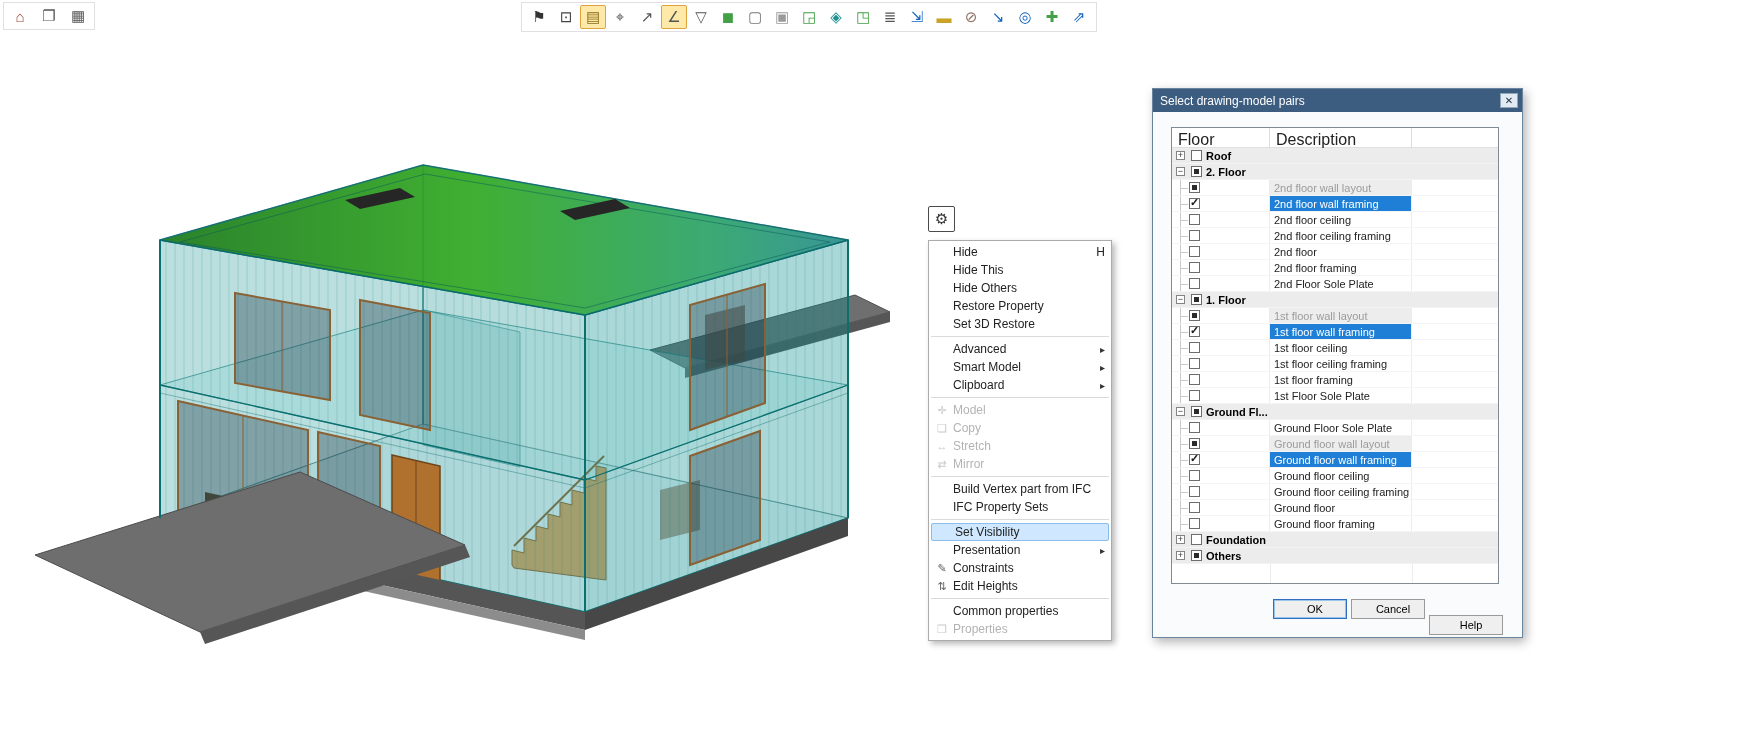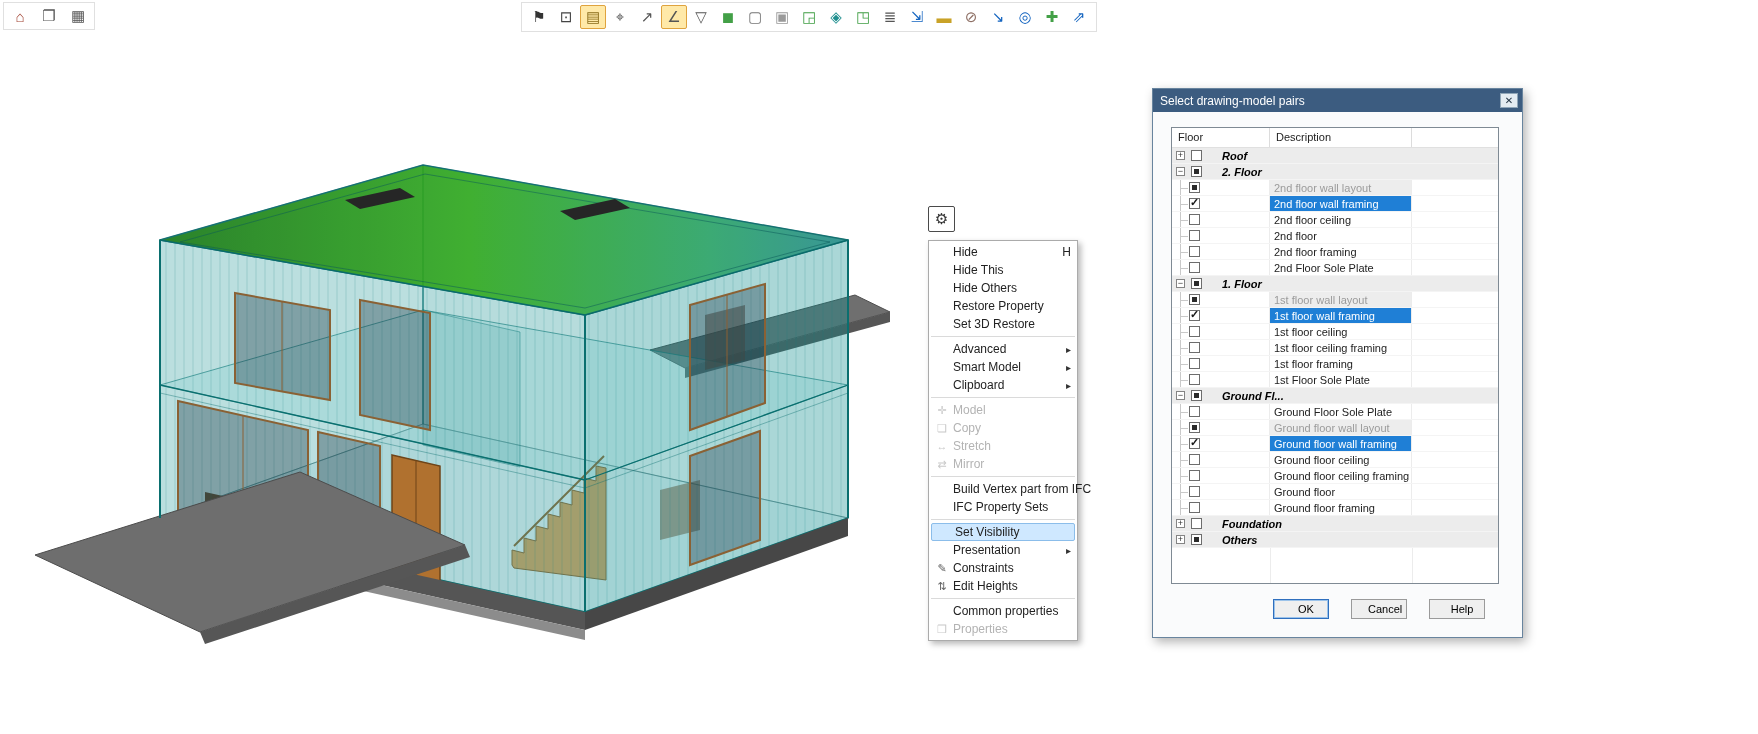--- a/index.html
+++ b/index.html
@@ -18,21 +18,21 @@
           font-size:15px; cursor:pointer; border:1px solid transparent; border-radius:2px; }
   .tbtn.pressed { background:#ffe9a8; border:1px solid #dfa33e; }
 
   
   #gear { position:absolute; left:928px; top:206px; width:27px; height:26px;
           background:#fff; border:1px solid #4a4a4a; border-radius:2px;
           font-size:15px; color:#333; display:flex; align-items:center; justify-content:center;
           cursor:pointer; padding:0; }
 
   
-  #menu { position:absolute; left:928px; top:240px; width:150px; background:#ffffff;
+  #menu { position:absolute; left:928px; top:240px; width:184px; background:#ffffff;
           border:1px solid #ababab; box-shadow:3px 3px 6px rgba(0,0,0,.28);
           padding:2px 0; font-size:12px; }
   .mi { height:18px; display:flex; align-items:center; padding:0 6px 0 2px; cursor:pointer; }
   .mi .gut { flex:0 0 22px; text-align:center; font-size:11px; color:#666; }
   .mi .lab { flex:1 1 auto; white-space:nowrap; }
   .mi .sc  { margin-left:auto; color:#222; }
   .mi .sub { margin-left:auto; font-size:10px; color:#333; }
   .mi.disabled { color:#b3b3b3; cursor:default; }
   .mi.disabled .gut { color:#c9c9c9; }
   .mi.hl { background:#cfe8ff; border:1px solid #8bbdea; border-radius:2px; margin:0 2px;
@@ -47,21 +47,21 @@
                   display:flex; align-items:center; padding:0 7px; }
   #dlg-close { position:absolute; right:4px; top:4px; width:18px; height:15px;
                background:#e3ebf2; border:1px solid #8fa5b8; color:#234; font-size:10px;
                line-height:12px; text-align:center; cursor:pointer; padding:0; }
   #dlg-list { position:absolute; left:18px; top:38px; width:328px; height:457px;
               background:#fff; border:1px solid #7f8a94; overflow:hidden; }
   .vline { position:absolute; top:0; bottom:0; width:0; border-left:1px solid #ececec; z-index:0; }
   #vline1 { left:98px; } #vline2 { left:240px; }
   #dlg-header { position:relative; z-index:1; height:20px; display:grid;
                 grid-template-columns:98px 142px 1fr; border-bottom:1px solid #e0e0e0;
-                font-size:11px; background:#fff; }
+                font-size:16px; background:#fff; }
   .hc { padding:3px 6px; border-right:1px solid #dcdcdc; white-space:nowrap; }
   .hc-fill { border-right:none; }
 
   .row { position:relative; z-index:1; display:grid; grid-template-columns:98px 142px 1fr;
          height:16px; font-size:11px; align-items:stretch; background:#fff;
          border-bottom:1px solid #f4f4f4; cursor:default; }
   .c1 { position:relative; display:flex; align-items:center; border-right:1px solid #ececec; }
   .c2 { display:flex; align-items:center; padding:0 4px; border-right:1px solid #ececec;
         white-space:nowrap; overflow:hidden; }
   .c3 { }
@@ -77,23 +77,23 @@
         margin-left:6px; position:relative; cursor:pointer; }
   .c1.child .cb { margin-left:17px; }
   .c1.child::before { content:""; position:absolute; left:8px; top:0; bottom:0;
                       border-left:1px solid #c9c9c9; }
   .c1.child::after { content:""; position:absolute; left:8px; top:8px; width:8px;
                      border-top:1px solid #c9c9c9; }
   .cb.partial::after { content:""; position:absolute; left:2px; top:2px; right:2px; bottom:2px;
                        background:#2b2b2b; }
   .cb.checked::after { content:"✓"; position:absolute; left:0; top:-3px; font-size:11px;
                        color:#1a1a1a; font-weight:bold; }
-  .glabel { margin-left:20px; white-space:nowrap;font-style:italic; }
-
-  .dlg-btn { position:absolute; top:510px; width:56px; height:20px; background:#efefef;
+  .glabel { margin-left:4px; white-space:nowrap; }
+
+  .dlg-btn { position:absolute; top:510px; width:74px; height:20px; background:#efefef;
              border:1px solid #9a9a9a; font-size:11px; line-height:16px; text-align:center;
              cursor:pointer; font-family:"Liberation Sans", sans-serif;padding-left:16px; }
   .dlg-btn.primary { border:1px solid #2f6fbe; box-shadow:inset 0 0 0 1px #9cc3ea; }
 
   
   #viewport { position:absolute; left:0; top:60px; width:920px; height:660px; }
 </style>
 </head>
 <body>
 
@@ -350,20 +350,27 @@
           <div class="c1 child">
             <span class="cb unchecked"></span>
           </div>
           <div class="c2">2nd floor ceiling</div>
           <div class="c3"></div>
         </div>
         <div class="row">
           <div class="c1 child">
             <span class="cb unchecked"></span>
           </div>
+          <div class="c2">2nd floor ceiling framing</div>
+          <div class="c3"></div>
+        </div>
+        <div class="row">
+          <div class="c1 child">
+            <span class="cb unchecked"></span>
+          </div>
           <div class="c2">2nd floor</div>
           <div class="c3"></div>
         </div>
         <div class="row">
           <div class="c1 child">
             <span class="cb unchecked"></span>
           </div>
           <div class="c2">2nd floor framing</div>
           <div class="c3"></div>
         </div>
@@ -498,14 +505,14 @@
             <span class="cb partial"></span>
             <span class="glabel">Others</span>
           </div>
           <div class="c2"></div>
           <div class="c3"></div>
         </div>
       </div>
   </div>
 <button class="dlg-btn primary" style="left: 120px;">OK</button>
     <button class="dlg-btn" style="left: 198px;">Cancel</button>
-    <button class="dlg-btn" style="left: 276px;">Help</button>
+    <button class="dlg-btn" style="left: 276px; margin-top: 16px;">Help</button>
   </div>
 
 </body></html>

